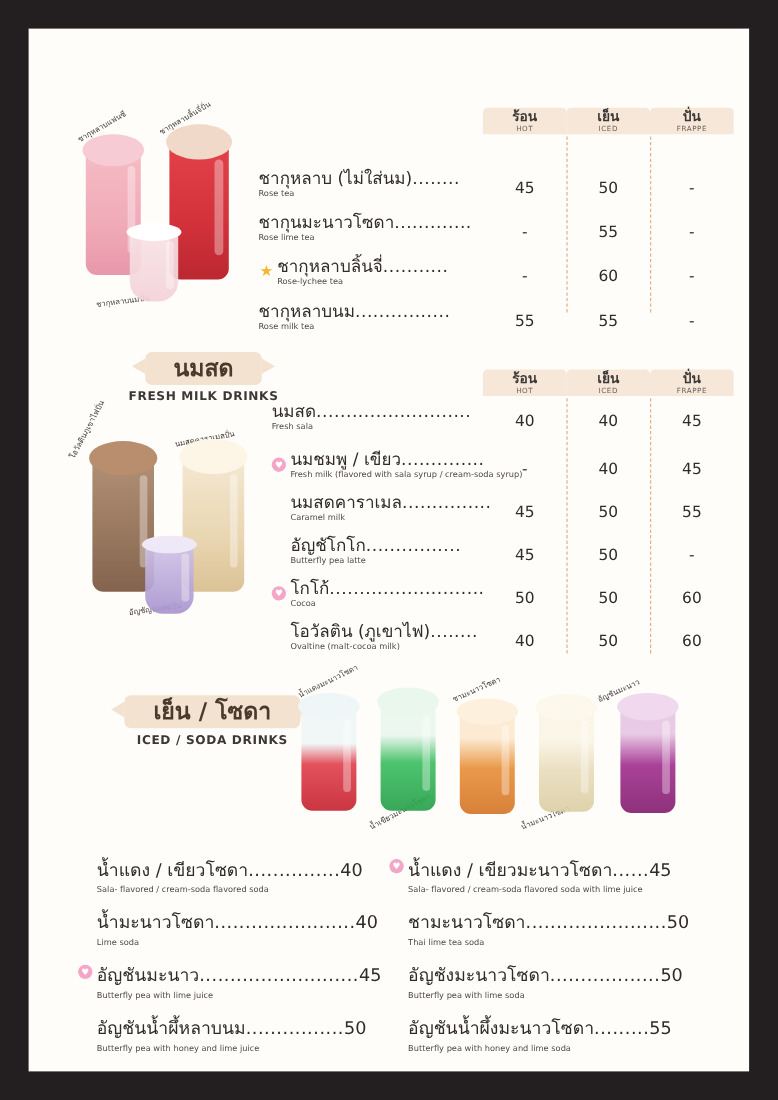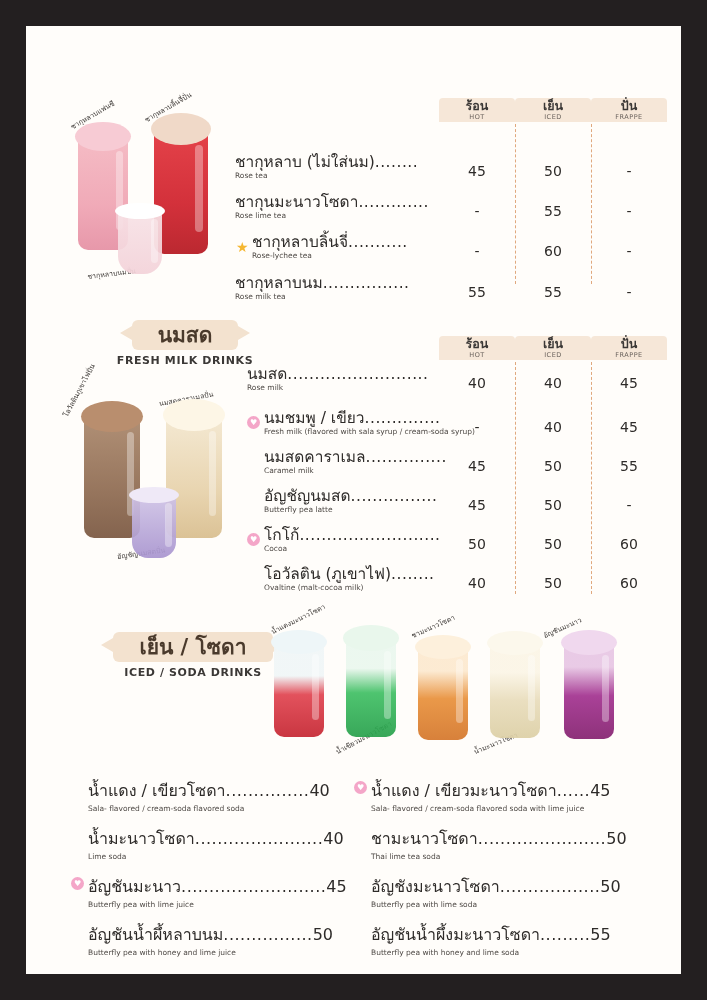--- a/index.html
+++ b/index.html
@@ -242,21 +242,21 @@
     <span class="th">ปั่น</span>
     <span class="en">FRAPPE</span>
   </div>
   <div class="vdash" style="left:489px; top:336px; height:232px;"></div>
   <div class="vdash" style="left:565px; top:336px; height:232px;"></div>
 
   <div class="row" style="left:221px; top:340px;">
     <div class="th-name">
       <span>นมสด</span><span class="dotleader">..........................</span>
     </div>
-    <div class="en-name">Rose milk</div>
+    <div class="en-name">Fresh sala</div>
   </div>
   <div class="price" style="left:413px; top:349px;">40</div>
   <div class="price" style="left:489px; top:349px;">40</div>
   <div class="price" style="left:565px; top:349px;">45</div>
 
   <div class="badge" style="left:221px; top:390px;">♥</div>
   <div class="row" style="left:238px; top:384px;">
     <div class="th-name">
       <span>นมชมพู / เขียว</span><span class="dotleader">..............</span>
     </div>
@@ -271,21 +271,21 @@
       <span>นมสดคาราเมล</span><span class="dotleader">...............</span>
     </div>
     <div class="en-name">Caramel milk</div>
   </div>
   <div class="price" style="left:413px; top:432px;">45</div>
   <div class="price" style="left:489px; top:432px;">50</div>
   <div class="price" style="left:565px; top:432px;">55</div>
 
   <div class="row" style="left:238px; top:462px;">
     <div class="th-name">
-      <span>อัญชัญนมสด</span><span class="dotleader">................</span>
+      <span>อัญชัโกโก</span><span class="dotleader">................</span>
     </div>
     <div class="en-name">Butterfly pea latte</div>
   </div>
   <div class="price" style="left:413px; top:471px;">45</div>
   <div class="price" style="left:489px; top:471px;">50</div>
   <div class="price" style="left:565px; top:471px;">-</div>
 
   <div class="badge" style="left:221px; top:507px;">♥</div>
   <div class="row" style="left:238px; top:501px;">
     <div class="th-name">

